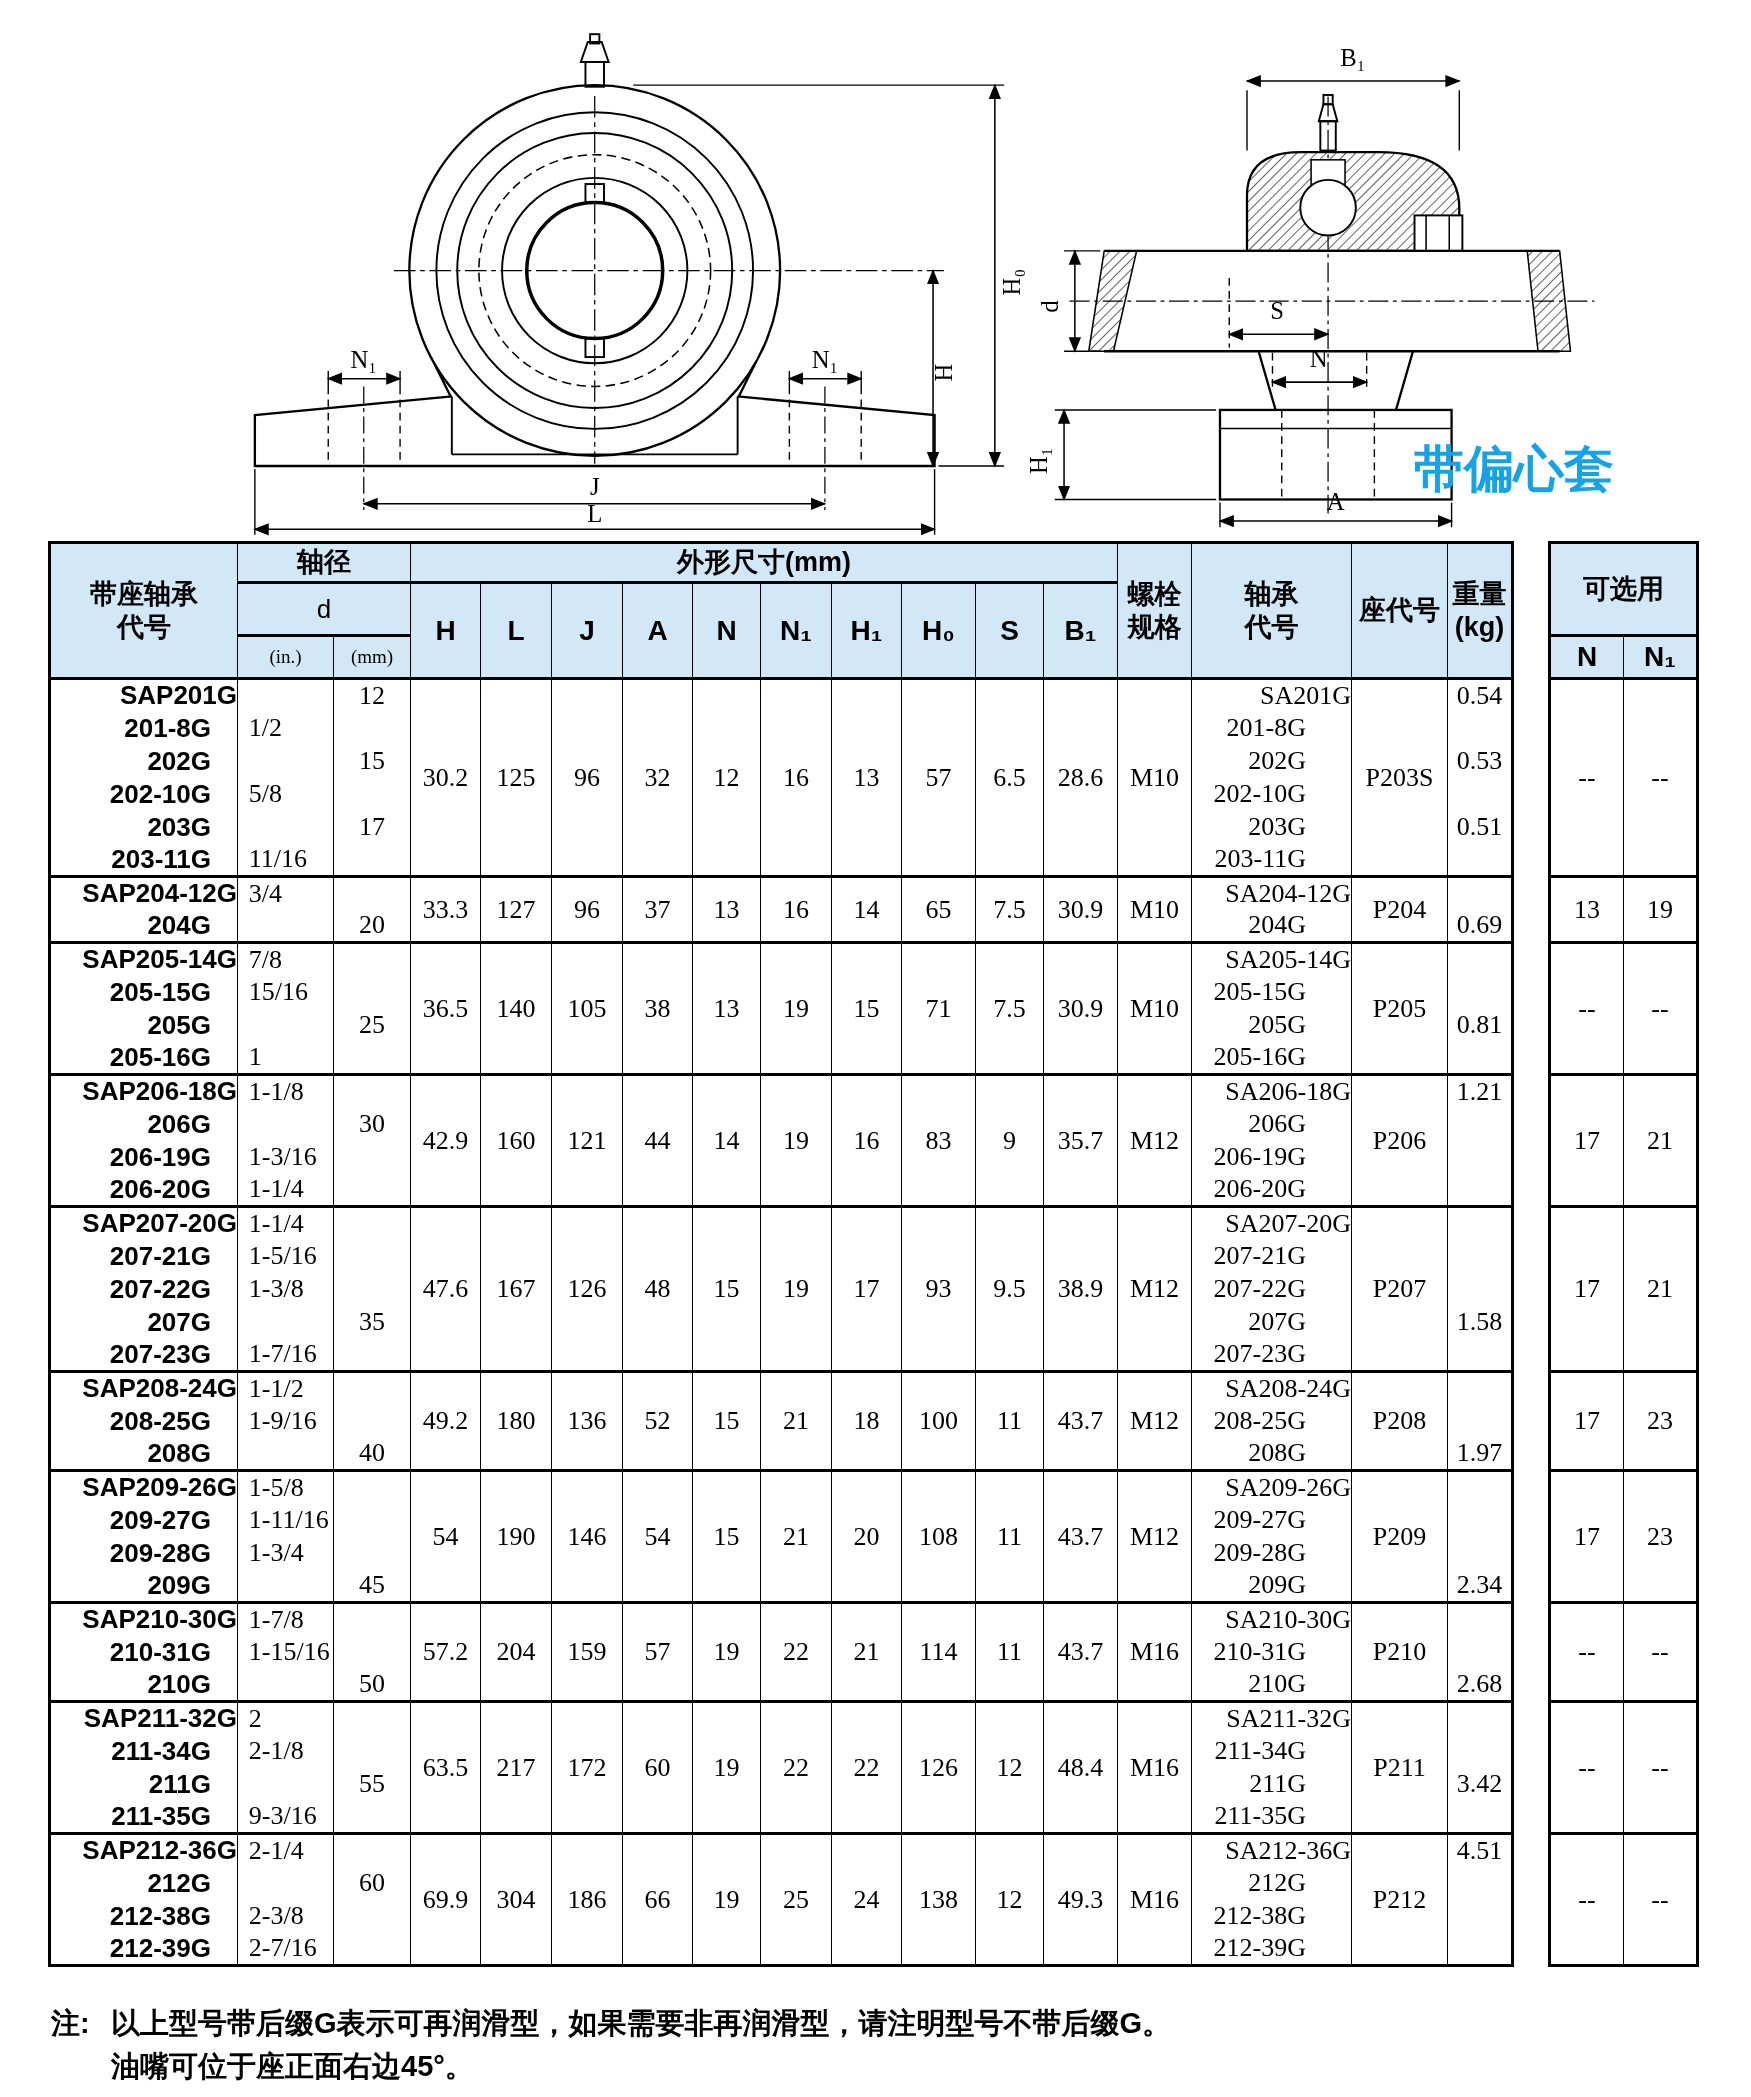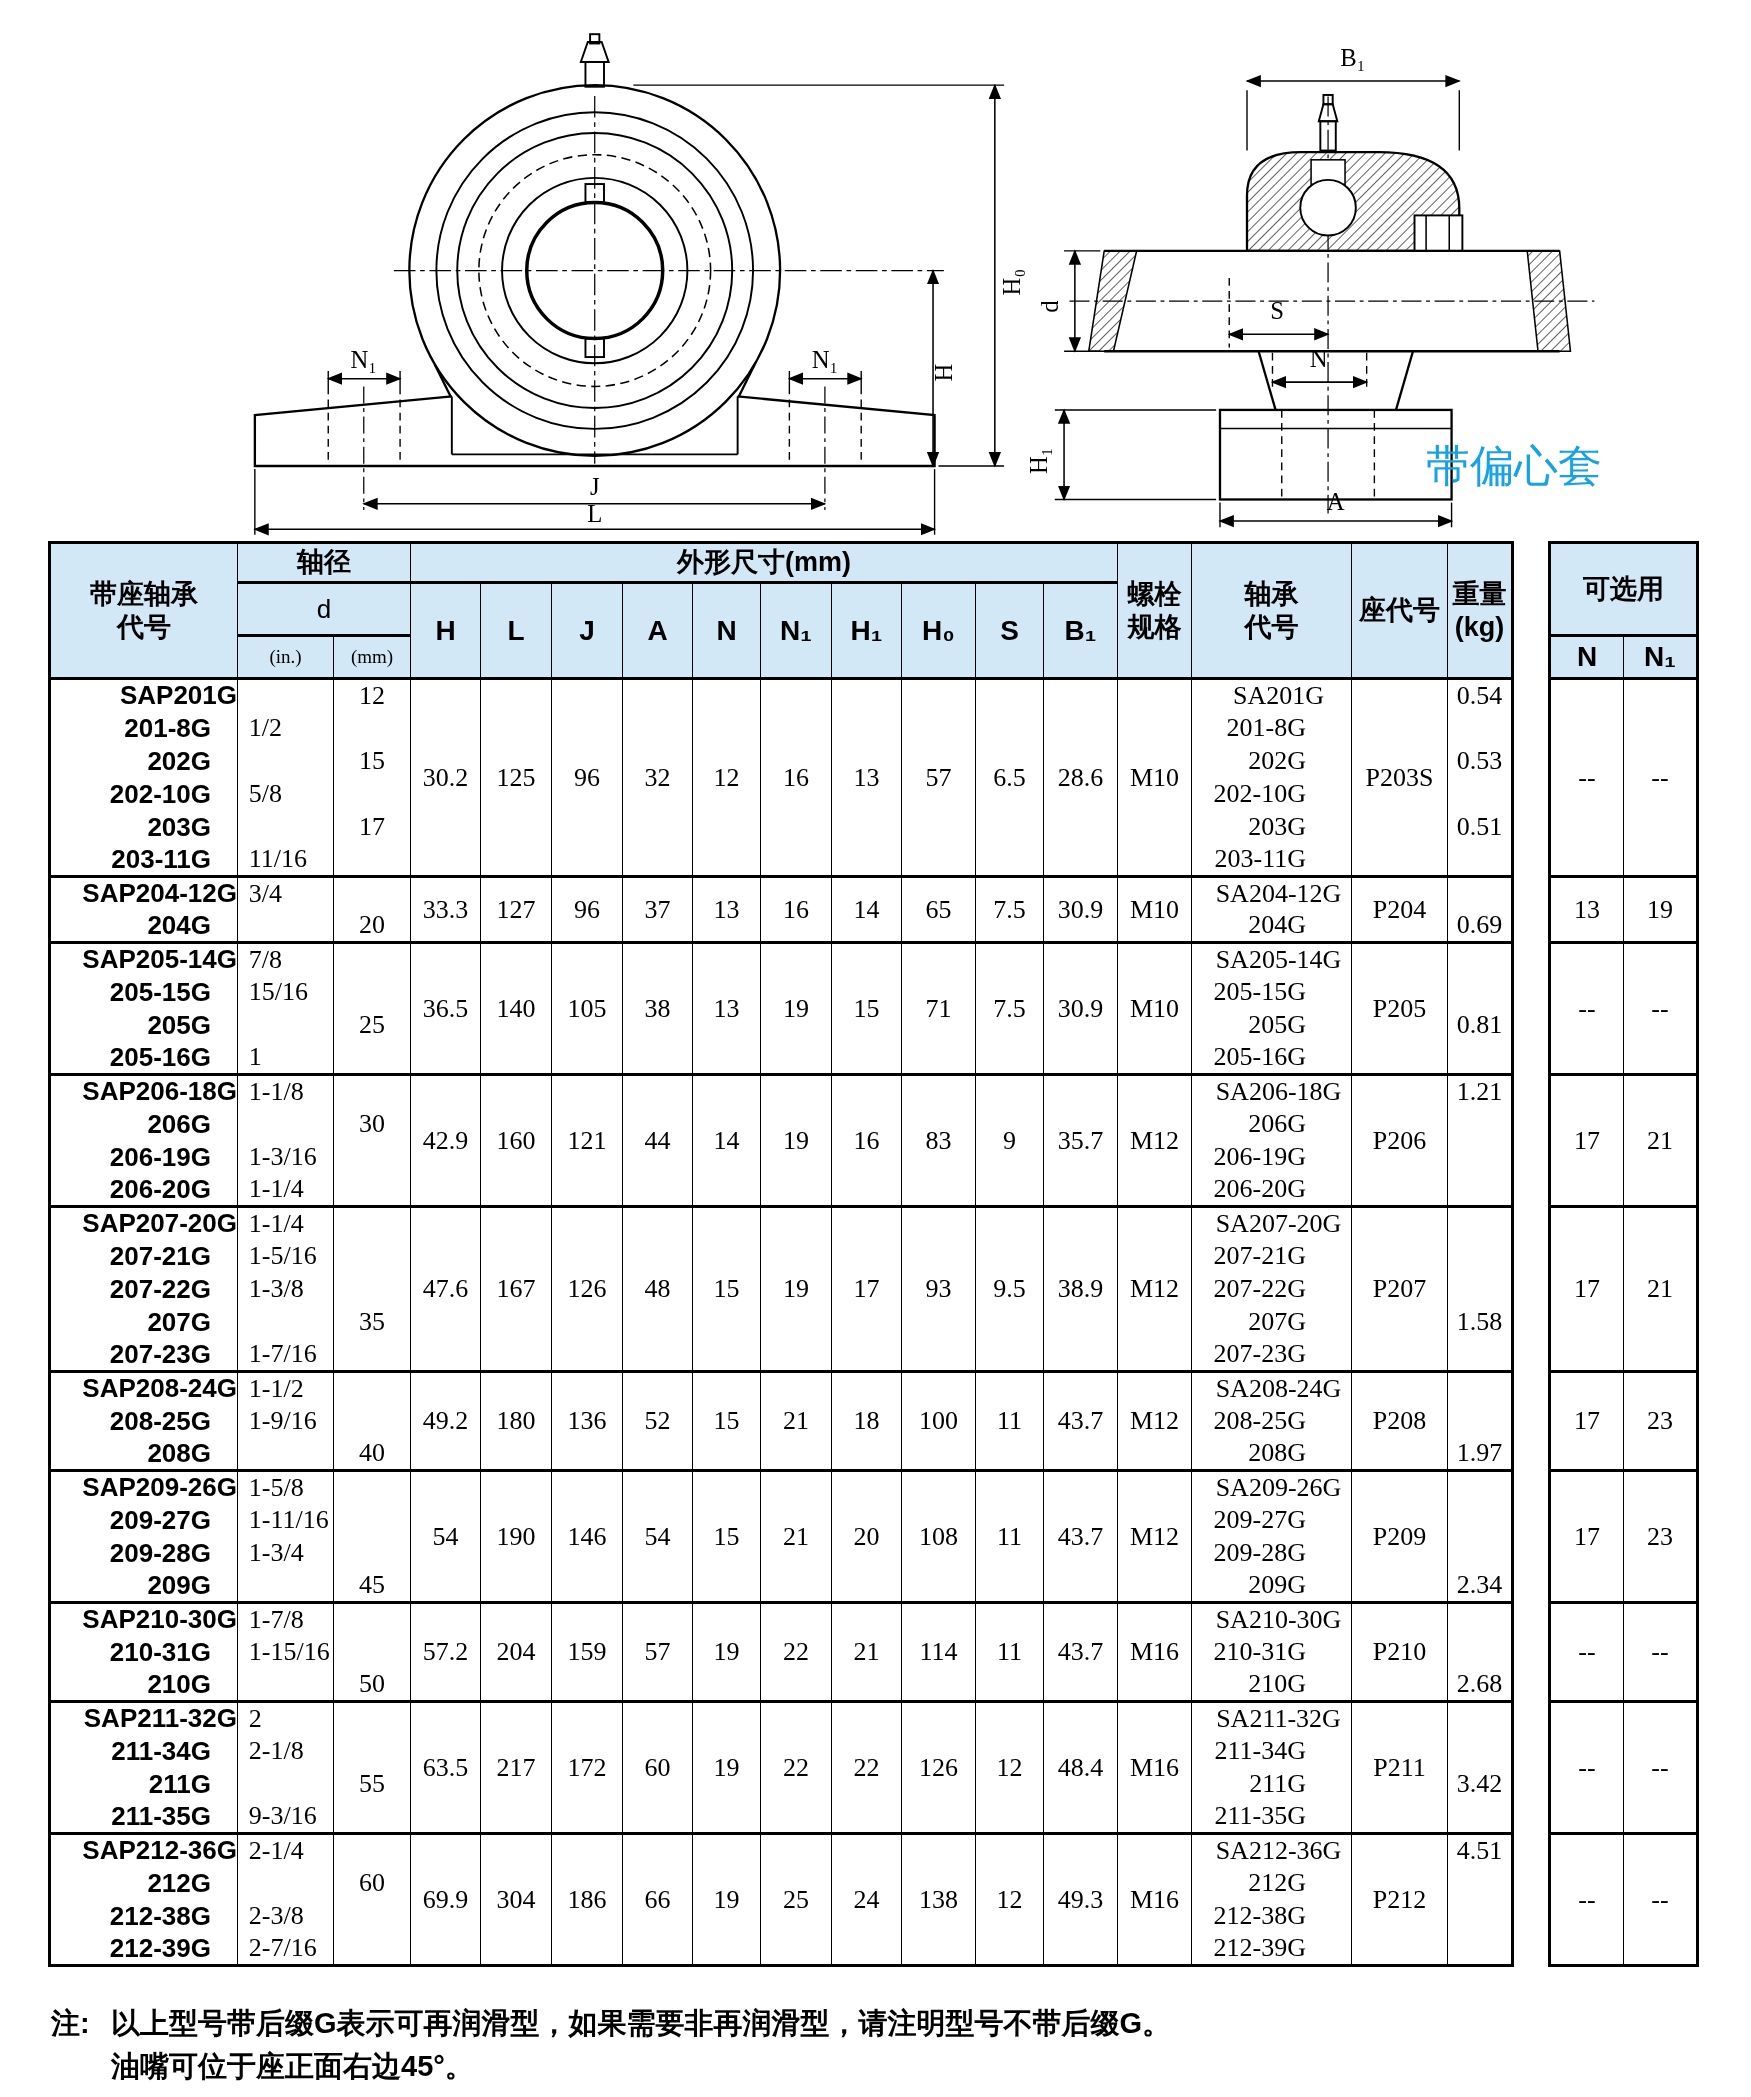--- a/index.html
+++ b/index.html
@@ -18,21 +18,21 @@
   svg text{font-family:"Liberation Serif","DejaVu Serif",serif;}
 
   
   #front-view{position:absolute;left:139px;top:31px;}
   #side-view{position:absolute;left:1027px;top:19.3px;}
   #caption{
     position:absolute;left:1348px;top:442px;width:332px;
     text-align:center;color:var(--accent);line-height:1.08;z-index:5;
   }
   #caption .cap1{font-family:"Liberation Serif","DejaVu Serif",serif;font-size:43px;font-weight:bold;}
-  #caption .cap2{font-size:44px;font-weight:normal;}
+  #caption .cap2{font-size:50px;font-weight:bold;}
 
   
   #table-wrap{position:absolute;left:48px;top:541px;}
   table{border-collapse:collapse;table-layout:fixed;width:1646px;}
   th,td{padding:0;overflow:hidden;white-space:nowrap;}
   th{
     background:var(--header-bg);
     border:1.5px solid var(--line);
     font-weight:bold;vertical-align:middle;text-align:center;
   }
@@ -54,21 +54,21 @@
   tbody td{
     border-left:1.5px solid var(--line);
     border-right:1.5px solid var(--line);
     border-top:0;border-bottom:0;
     vertical-align:middle;font-size:26px;
   }
   tbody tr.group-start td{border-top:3.1px solid var(--line);}
   td.bottom-edge{border-bottom:3.9px solid var(--line) !important;margin-left:12px;}
   td.code{font-weight:bold;text-align:right;padding-left:10.8px;}
   td.code.sub{text-align:right;padding-right:26px;padding-left:0;}
-  td.bcode{font-family:"Liberation Serif","DejaVu Serif",serif;text-align:center;padding-left:14px;}
+  td.bcode{font-family:"Liberation Serif","DejaVu Serif",serif;text-align:right;padding-left:14px;}
   td.bcode.sub{text-align:right;padding-right:45px;padding-left:0;}
   td.num{font-family:"Liberation Serif","DejaVu Serif",serif;text-align:center;}
   td.inch{text-align:left;padding-left:10.8px;}
 
   
   #note{
     position:absolute;left:51px;top:2002px;width:1645px;
     display:flex;font-size:29px;font-weight:bold;line-height:43px;color:#000;
   }
   #note .prefix{flex:0 0 60px;}

